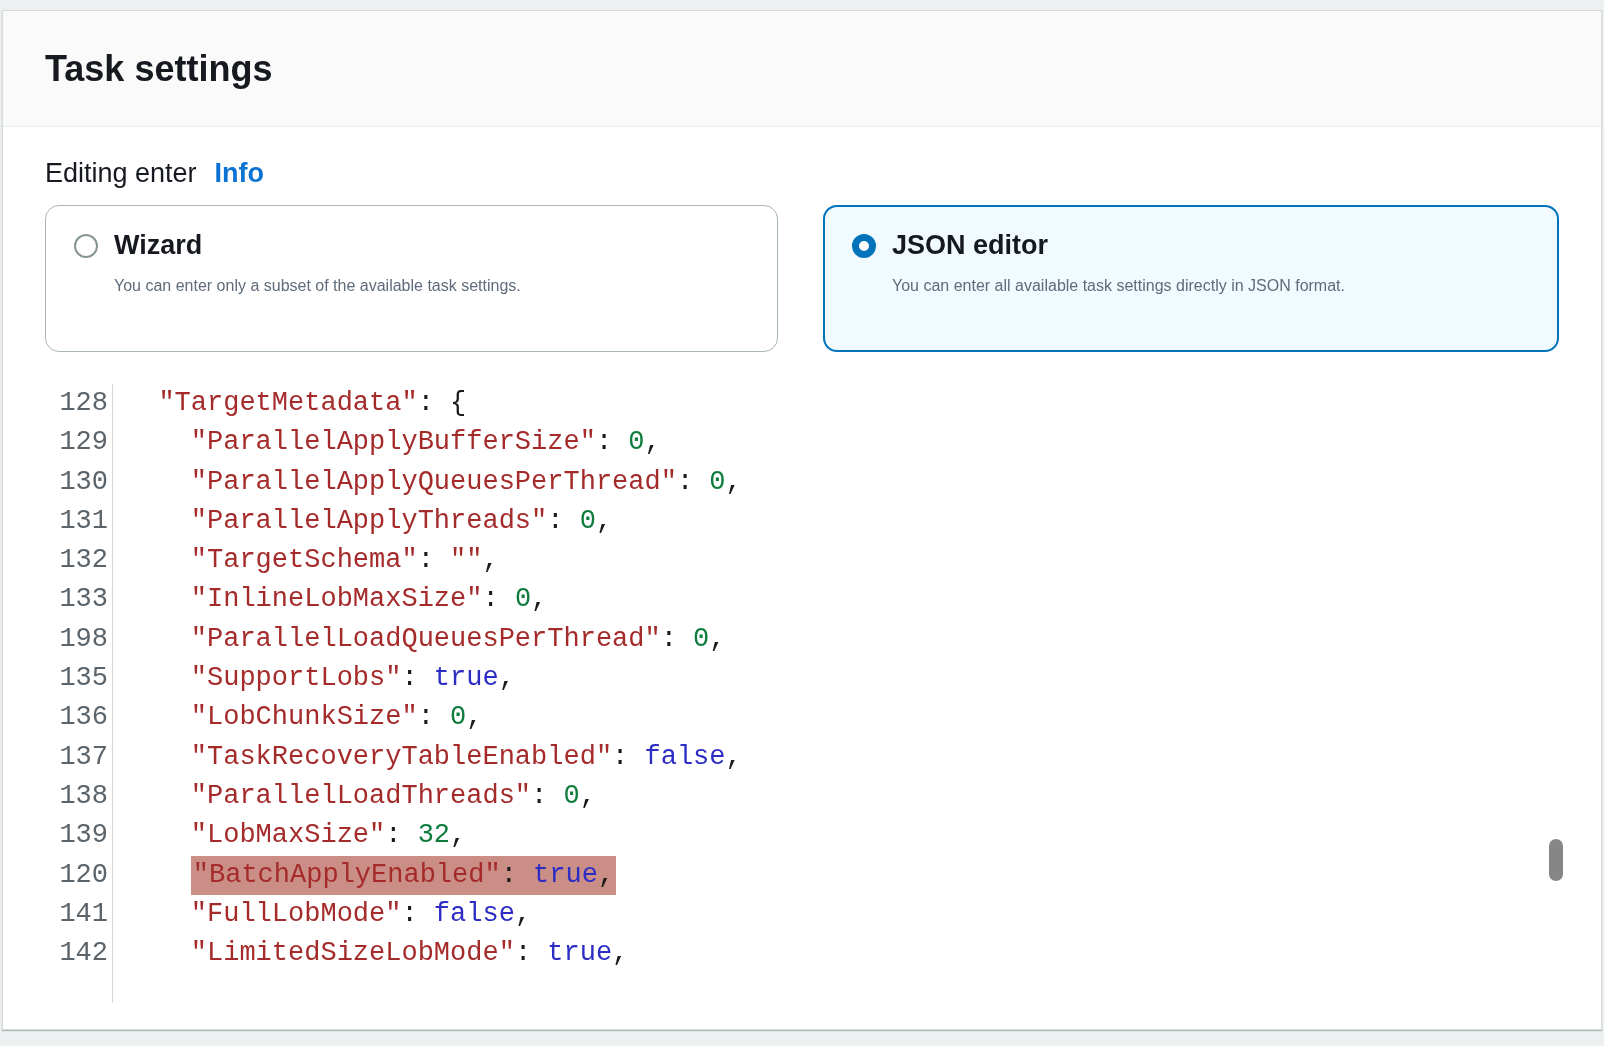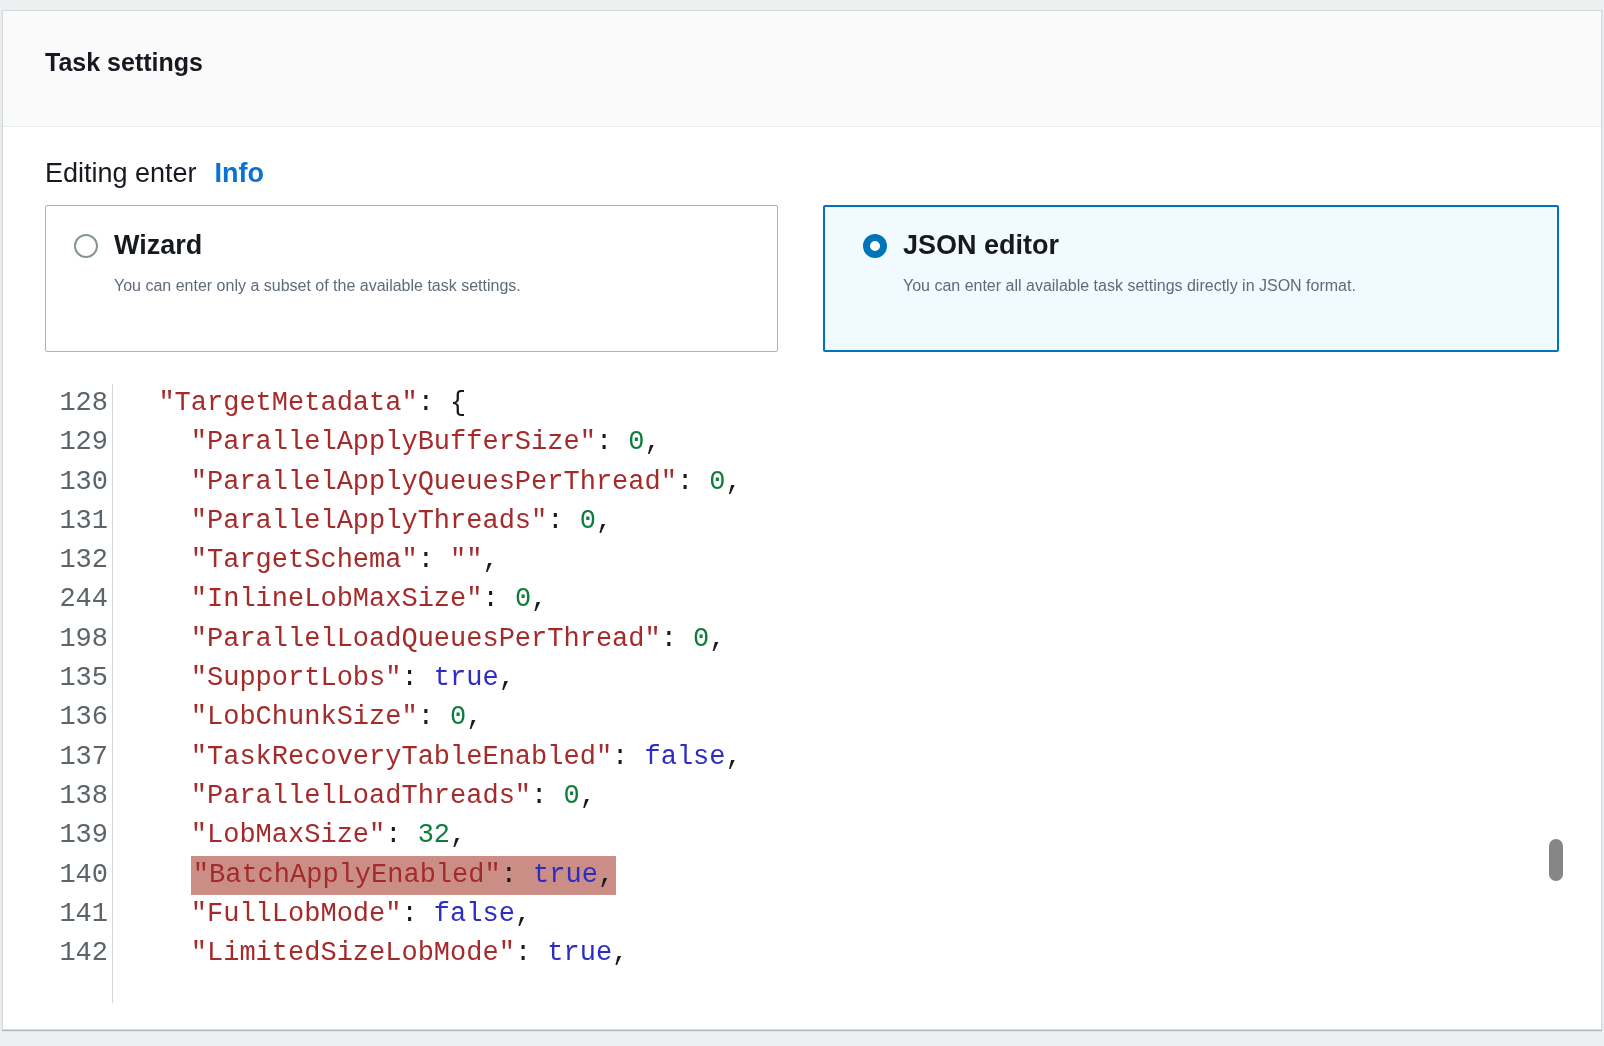--- a/index.html
+++ b/index.html
@@ -18,50 +18,50 @@
     box-shadow: 0 1px 1px rgba(0,28,36,.25);
   }
   .card-header {
     background: #fafafa;
     border-bottom: 1px solid #eaeded;
     padding: 36px 42px 30px;
     height: 116px;
   }
   .card-header h1 {
     margin: 0;
-    font-size: 25px;
+    font-size: 36px;
     font-weight: 700;
     line-height: 1.2;
     color: #16191f;
   }
   .card-body { padding: 30px 42px 28px; }
 
   .label-row { font-size: 27px; line-height: 32px; }
   .info-link {
     margin-left: 18px;
     font-weight: 700;
     color: var(--link, #0972d3);
     text-decoration: none;
     cursor: pointer;
   }
 
   .tiles { display: flex; gap: 45px; margin-top: 16px; }
   .tile {
     width: 737px; min-height: 147px;
     border: 1px solid #aab7b8;
-    border-radius: 2px;
+    border-radius: 14px;
     background: #fff;
     padding: 24px 28px;
     cursor: pointer;
   }
   .tile.selected {
     width: 740px;
     border: 2px solid var(--accent, #0073bb);
     background: var(--selected-tile-bg, #f1faff);
-    padding: 23px 38px;
+    padding: 23px 27px;
   }
   .tile-head { display: flex; align-items: center; gap: 16px; }
   .radio {
     width: 24px; height: 24px; flex: none;
     border-radius: 50%;
     border: 2px solid #879596;
     background: #fff;
   }
   .radio.checked { border: 7.5px solid var(--accent, #0073bb); }
   .tile-title { font-size: 27px; font-weight: 700; color: #16191f; }
@@ -155,21 +155,21 @@
           </div>
           <div class="ed-row">
             <div class="ed-gutter">131</div>
             <div class="ed-code"><span>    </span><span class="tok-key">"ParallelApplyThreads"</span><span class="tok-punc">: </span><span class="tok-num">0</span><span class="tok-punc">,</span></div>
           </div>
           <div class="ed-row">
             <div class="ed-gutter">132</div>
             <div class="ed-code"><span>    </span><span class="tok-key">"TargetSchema"</span><span class="tok-punc">: </span><span class="tok-str">""</span><span class="tok-punc">,</span></div>
           </div>
           <div class="ed-row">
-            <div class="ed-gutter">244</div>
+            <div class="ed-gutter">133</div>
             <div class="ed-code"><span>    </span><span class="tok-key">"InlineLobMaxSize"</span><span class="tok-punc">: </span><span class="tok-num">0</span><span class="tok-punc">,</span></div>
           </div>
           <div class="ed-row">
             <div class="ed-gutter">198</div>
             <div class="ed-code"><span>    </span><span class="tok-key">"ParallelLoadQueuesPerThread"</span><span class="tok-punc">: </span><span class="tok-num">0</span><span class="tok-punc">,</span></div>
           </div>
           <div class="ed-row">
             <div class="ed-gutter">135</div>
             <div class="ed-code"><span>    </span><span class="tok-key">"SupportLobs"</span><span class="tok-punc">: </span><span class="tok-bool">true</span><span class="tok-punc">,</span></div>
           </div>
@@ -183,21 +183,21 @@
           </div>
           <div class="ed-row">
             <div class="ed-gutter">138</div>
             <div class="ed-code"><span>    </span><span class="tok-key">"ParallelLoadThreads"</span><span class="tok-punc">: </span><span class="tok-num">0</span><span class="tok-punc">,</span></div>
           </div>
           <div class="ed-row">
             <div class="ed-gutter">139</div>
             <div class="ed-code"><span>    </span><span class="tok-key">"LobMaxSize"</span><span class="tok-punc">: </span><span class="tok-num">32</span><span class="tok-punc">,</span></div>
           </div>
           <div class="ed-row">
-            <div class="ed-gutter">140</div>
+            <div class="ed-gutter">120</div>
             <div class="ed-code"><span>    </span><span class="hl"><span class="tok-key">"BatchApplyEnabled"</span><span class="tok-punc">: </span><span class="tok-bool">true</span><span class="tok-punc">,</span></span></div>
           </div>
           <div class="ed-row">
             <div class="ed-gutter">141</div>
             <div class="ed-code"><span>    </span><span class="tok-key">"FullLobMode"</span><span class="tok-punc">: </span><span class="tok-bool">false</span><span class="tok-punc">,</span></div>
           </div>
           <div class="ed-row">
             <div class="ed-gutter">142</div>
             <div class="ed-code"><span>    </span><span class="tok-key">"LimitedSizeLobMode"</span><span class="tok-punc">: </span><span class="tok-bool">true</span><span class="tok-punc">,</span></div>
           </div>

